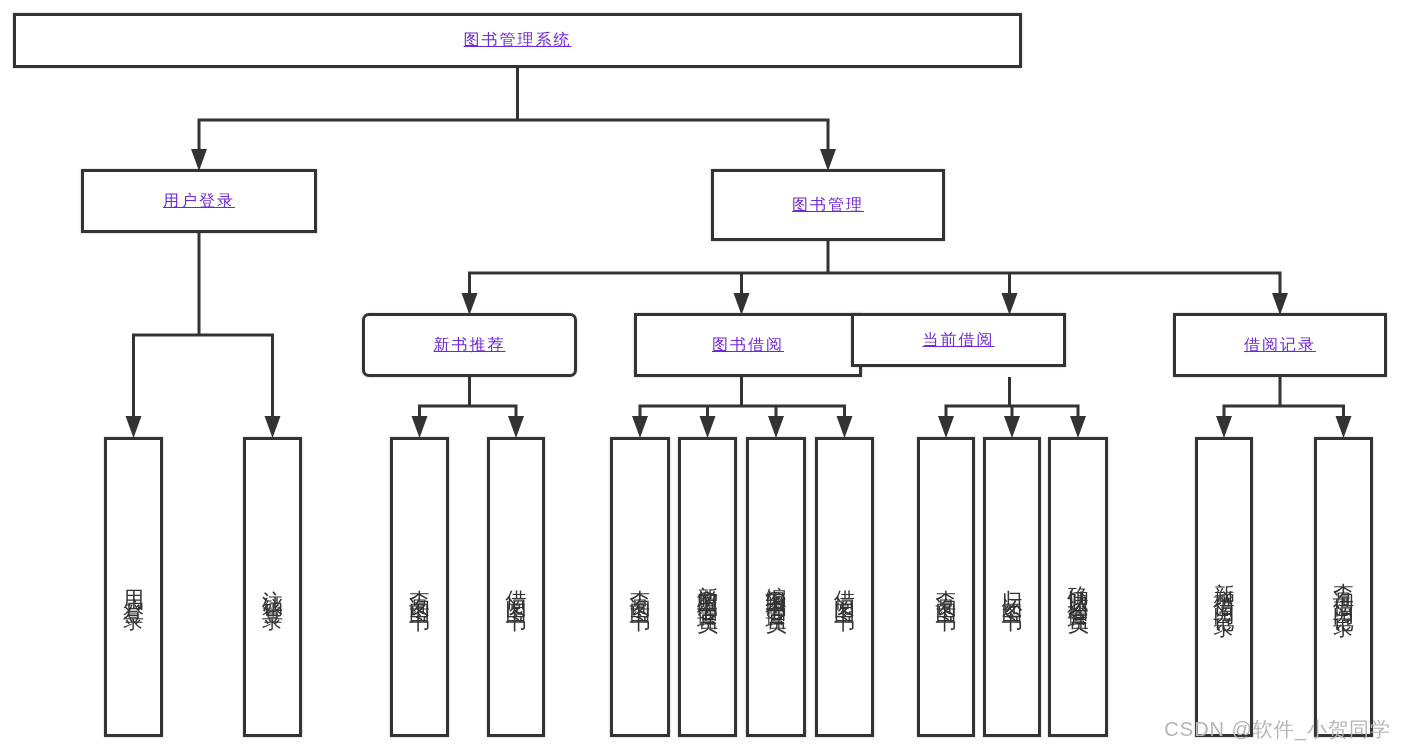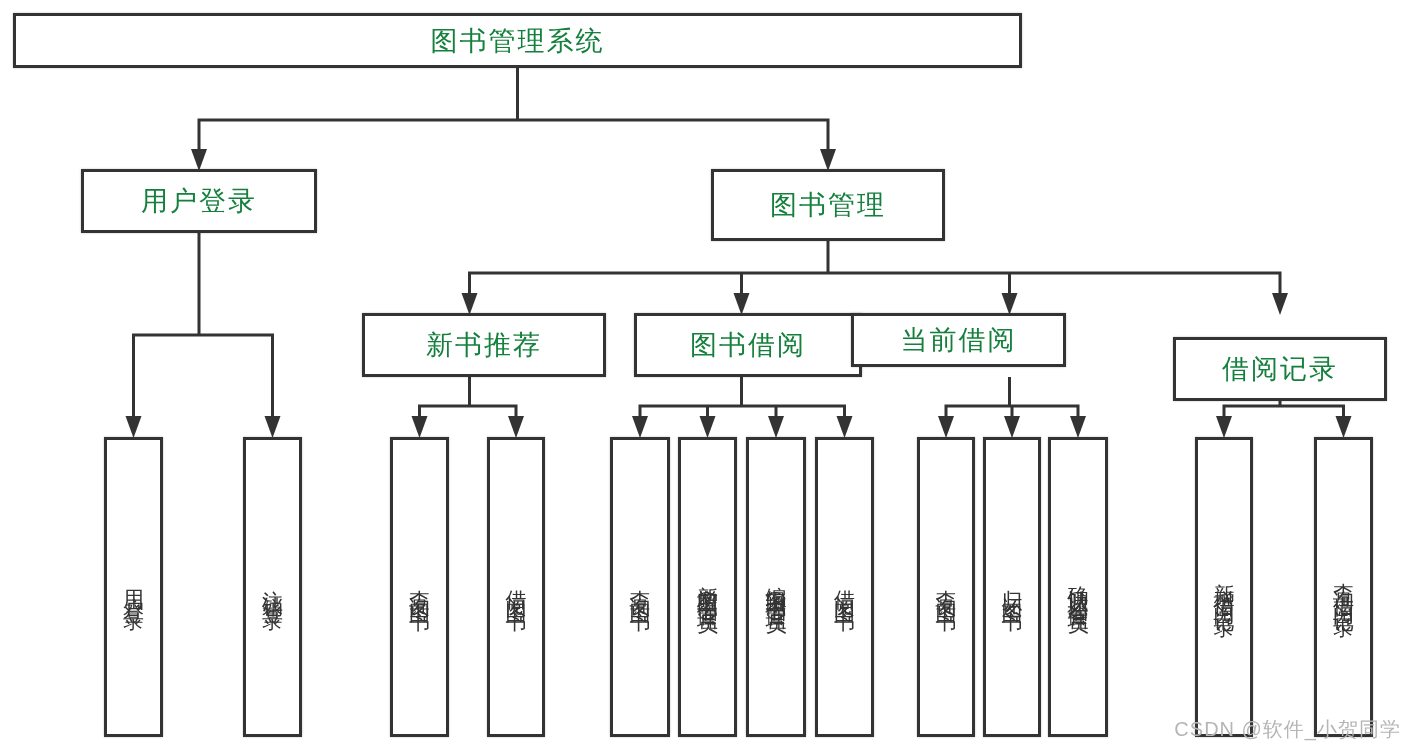--- a/index.html
+++ b/index.html
@@ -18,45 +18,46 @@
     width: 1405px; height: 747px;
     z-index: 1;
   }
   .node {
     position: absolute;
     border: 3px solid #333333;
     background: #ffffff;
     display: flex;
     align-items: center;
     justify-content: center;
-    font-size: 27px;
-    color: #15803d;
+    font-size: 16px;
+    color: #6d28d9;
     letter-spacing: 2px;
     z-index: 2;
     box-shadow: 0 0 2px rgba(0,0,0,0.25);
+    text-decoration: underline;
   }
   .leaf {
     position: absolute;
     border: 3px solid #333333;
     background: #ffffff;
     display: flex;
     align-items: center;
     justify-content: center;
     writing-mode: vertical-rl;
     text-orientation: mixed;
     font-size: 21px;
     letter-spacing: 7px;
     color: #333333;
     z-index: 2;
     box-shadow: 0 0 2px rgba(0,0,0,0.25);
     text-align: center;
   }
   .watermark {
     position: absolute;
-    right: 4px;
+    right: 14px;
     bottom: 4px;
     font-size: 20px;
     color: #b5b5b5;
     letter-spacing: 1px;
     z-index: 10;
     white-space: nowrap;
   }
   .cline { stroke: #333333; stroke-width: 3; fill: none; }
   .chead { fill: #333333; stroke: none; }
 </style>
@@ -99,24 +100,24 @@
     <path class="cline" d="M1280 377 V407.5 M1222.5 406 H1345 M1224 406 V418 M1343.5 406 V418"></path>
     <polygon class="chead" points="1216,416 1232,416 1224,438"></polygon>
     <polygon class="chead" points="1335.5,416 1351.5,416 1343.5,438"></polygon>
   </svg>
 
   <div class="node" style="left:13px; top:13px; width:1009px; height:55px;">图书管理系统</div>
 
   <div class="node" style="left:81px; top:169px; width:236px; height:64px;">用户登录</div>
   <div class="node" style="left:711px; top:169px; width:234px; height:72px;">图书管理</div>
 
-  <div class="node" style="left:362px; top:313px; width:244px; height:64px;">新书推荐</div>
+  <div class="node" style="left:362px; top:313px; width:215px; height:64px;border-radius:7px;">新书推荐</div>
   <div class="node" style="left:634px; top:313px; width:228px; height:64px;">图书借阅</div>
   <div class="node" style="left:851px; top:313px; width:215px; height:54px;">当前借阅</div>
-  <div class="node" style="left:1173px; top:313px; width:214px; height:64px;margin-top:24px;">借阅记录</div>
+  <div class="node" style="left:1173px; top:313px; width:214px; height:64px;">借阅记录</div>
 
   <div class="leaf" style="left:104px; top:437px; width:59px; height:300px;">用户登录</div>
   <div class="leaf" style="left:243px; top:437px; width:59px; height:300px;">注销登录</div>
 
   <div class="leaf" style="left:390px; top:437px; width:59px; height:300px;">查询图书</div>
   <div class="leaf" style="left:487px; top:437px; width:58px; height:300px;">借阅图书</div>
 
   <div class="leaf" style="left:610px; top:437px; width:60px; height:300px;">查询图书</div>
   <div class="leaf" style="left:678px; top:437px; width:59px; height:300px; letter-spacing:4px;">新增图书（管理员）</div>
   <div class="leaf" style="left:746px; top:437px; width:60px; height:300px; letter-spacing:4px;">编辑图书（管理员）</div>

